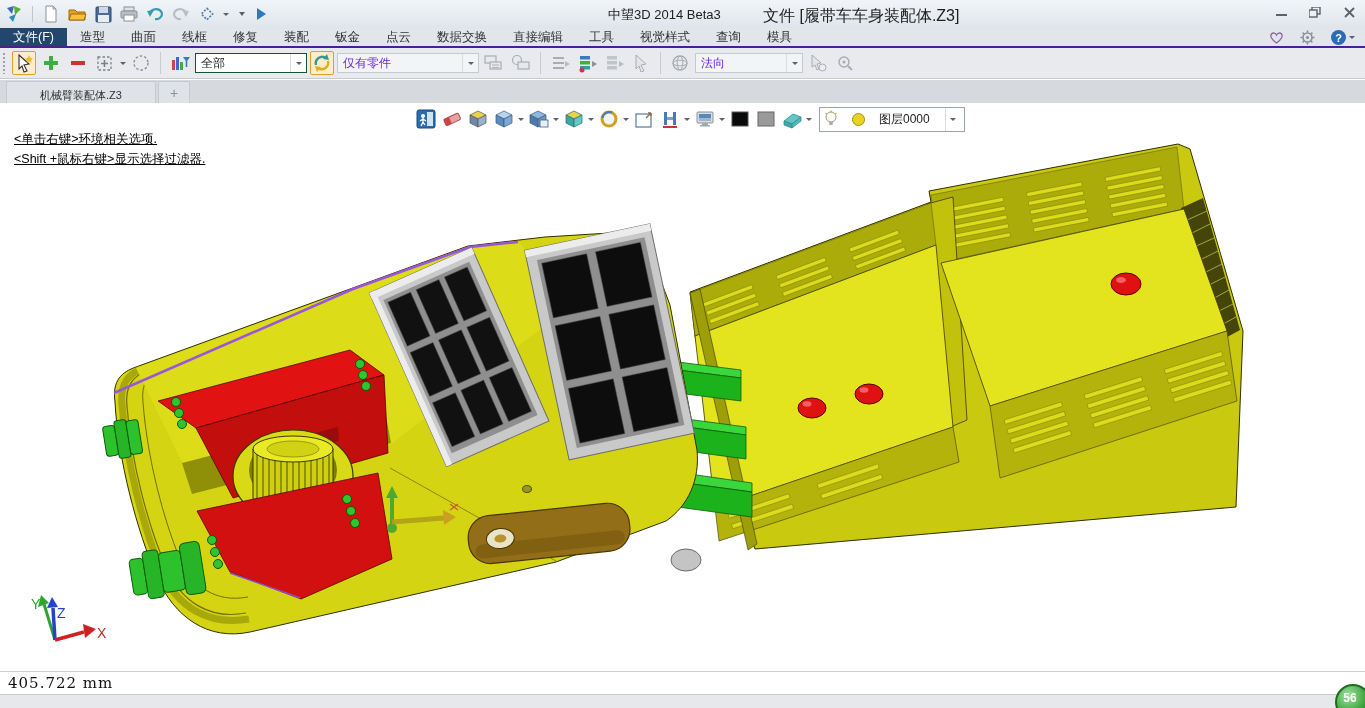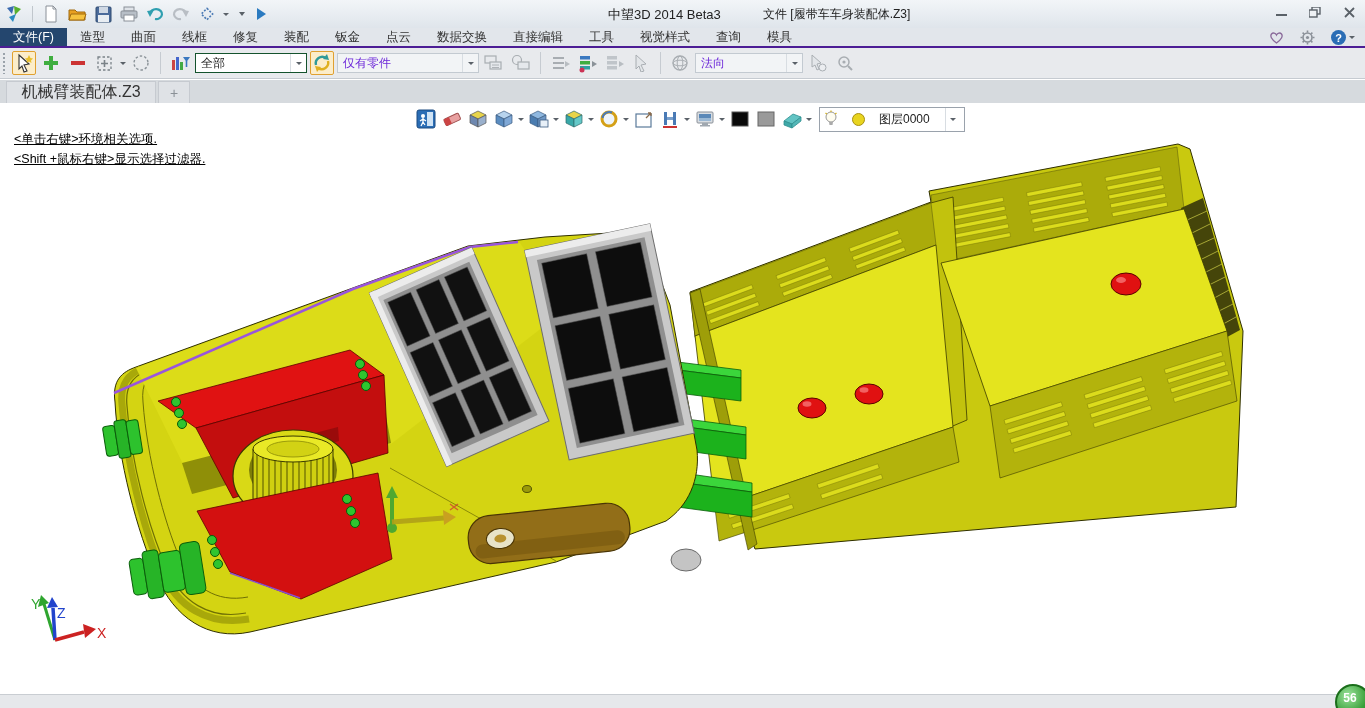--- a/index.html
+++ b/index.html
@@ -7,21 +7,21 @@
        font-family:"Liberation Sans",sans-serif;-webkit-font-smoothing:antialiased;}
   
   .titlebar{position:absolute;left:0;top:0;width:100%;height:28px;
     background:linear-gradient(#f2f5f8,#dfe5eb);border-bottom:1px solid #c9ced4;}
   .qat{position:absolute;left:4px;top:2px;height:24px;display:flex;align-items:center;gap:6px;}
   .qat .sep{width:1px;height:16px;background:#c0c6cc;margin:0 2px;}
   .qicon{width:20px;height:20px;display:flex;align-items:center;justify-content:center;cursor:default;}
   .caret{width:0;height:0;border-left:3px solid transparent;border-right:3px solid transparent;border-top:4px solid #5a6168;}
   .caret.sm{border-top-width:3px;}
   .app-title{position:absolute;left:608px;top:6px;font-size:13px;color:#222;}
-  .doc-title{position:absolute;left:763px;top:6px;font-size:12px;color:#222;}
+  .doc-title{position:absolute;left:763px;top:6px;font-size:16px;color:#222;}
   .winbtns{position:absolute;right:8px;top:5px;display:flex;gap:18px;align-items:center;}
   .winbtn{width:16px;height:14px;display:flex;align-items:center;justify-content:center;}
   
   .menubar{position:absolute;left:0;top:28px;width:100%;height:18px;background:#e2e6eb;
     border-bottom:2px solid #4c1d95;display:flex;align-items:stretch;}
   .mtab{padding:0 13px;font-size:12.5px;color:#333;display:flex;align-items:center;}
   .mtab.active{background:#24466e;color:#fff;}
   .menu-right{position:absolute;right:10px;top:29px;display:flex;gap:16px;align-items:center;height:17px;}
   .help-circle{width:15px;height:15px;border-radius:50%;background:#2a6db5;color:#fff;font-size:11px;
     font-weight:bold;display:flex;align-items:center;justify-content:center;}
@@ -33,21 +33,21 @@
   .rico{width:24px;height:24px;display:flex;align-items:center;justify-content:center;}
   .rico.hl{border:1px solid #e0a030;background:#fcedca;border-radius:2px;box-sizing:border-box;}
   .rsep{width:1px;height:22px;background:#c6cbd1;margin:0 4px;}
   .combo{height:20px;background:#fff;border:1px solid #14532d;display:flex;align-items:center;
     font-size:12px;color:#222;padding-left:5px;box-sizing:border-box;}
   .combo .cbtn{margin-left:auto;width:15px;height:100%;display:flex;align-items:center;justify-content:center;border-left:1px solid #d8dde2;}
   .combo.disabled{background:#f2f4f6;color:#6d28d9;border-color:#c3cad1;}
   .gray{opacity:.5;}
   
   .tabbar{position:absolute;left:0;top:80px;width:100%;height:23px;background:#d6dade;display:flex;align-items:flex-end;}
-  .dtab{height:21px;display:flex;align-items:flex-start;font-size:16px;color:#333;padding:0 14px;gap:6px;}
+  .dtab{height:21px;display:flex;align-items:flex-end;font-size:11px;color:#333;padding:0 14px;gap:6px;}
   .dtab.inactive{background:#dfe2e6;border:1px solid #c6cad0;border-bottom:none;margin-left:6px;width:120px;justify-content:center;}
   .dtab.active{background:#ffffff;border:1px solid #b5bac1;border-bottom:none;height:22px;}
   .plustab{height:21px;width:30px;background:#dfe2e6;border:1px solid #c6cad0;border-bottom:none;margin-left:2px;
     display:flex;align-items:center;justify-content:center;color:#8a9096;font-size:14px;}
   
   .viewport{position:absolute;left:0;top:103px;width:1365px;height:568px;background:#fff;}
   .vtoolbar{position:absolute;left:414px;top:3px;height:26px;display:flex;align-items:center;gap:3px;}
   .vico{width:23px;height:23px;display:flex;align-items:center;justify-content:center;}
   .layerbox{display:flex;align-items:center;gap:13px;height:23px;border:1px solid #9aa2ac;background:#fff;
     padding:0 4px;font-size:12px;color:#222;margin-left:4px;}
@@ -693,16 +693,19 @@
           </span>
       </div>
     </div>
 
     <div class="hints">
       <div>&lt;单击右键&gt;环境相关选项.</div>
       <div>&lt;Shift +鼠标右键&gt;显示选择过滤器.</div>
     </div>
   </div>
 
+  <div class="status">
+    <span class="meas">405.722 mm</span>
+  </div>
   <div class="bottomstrip"></div>
   <div class="badge">56</div>
 
 </div>
 
 </body></html>

